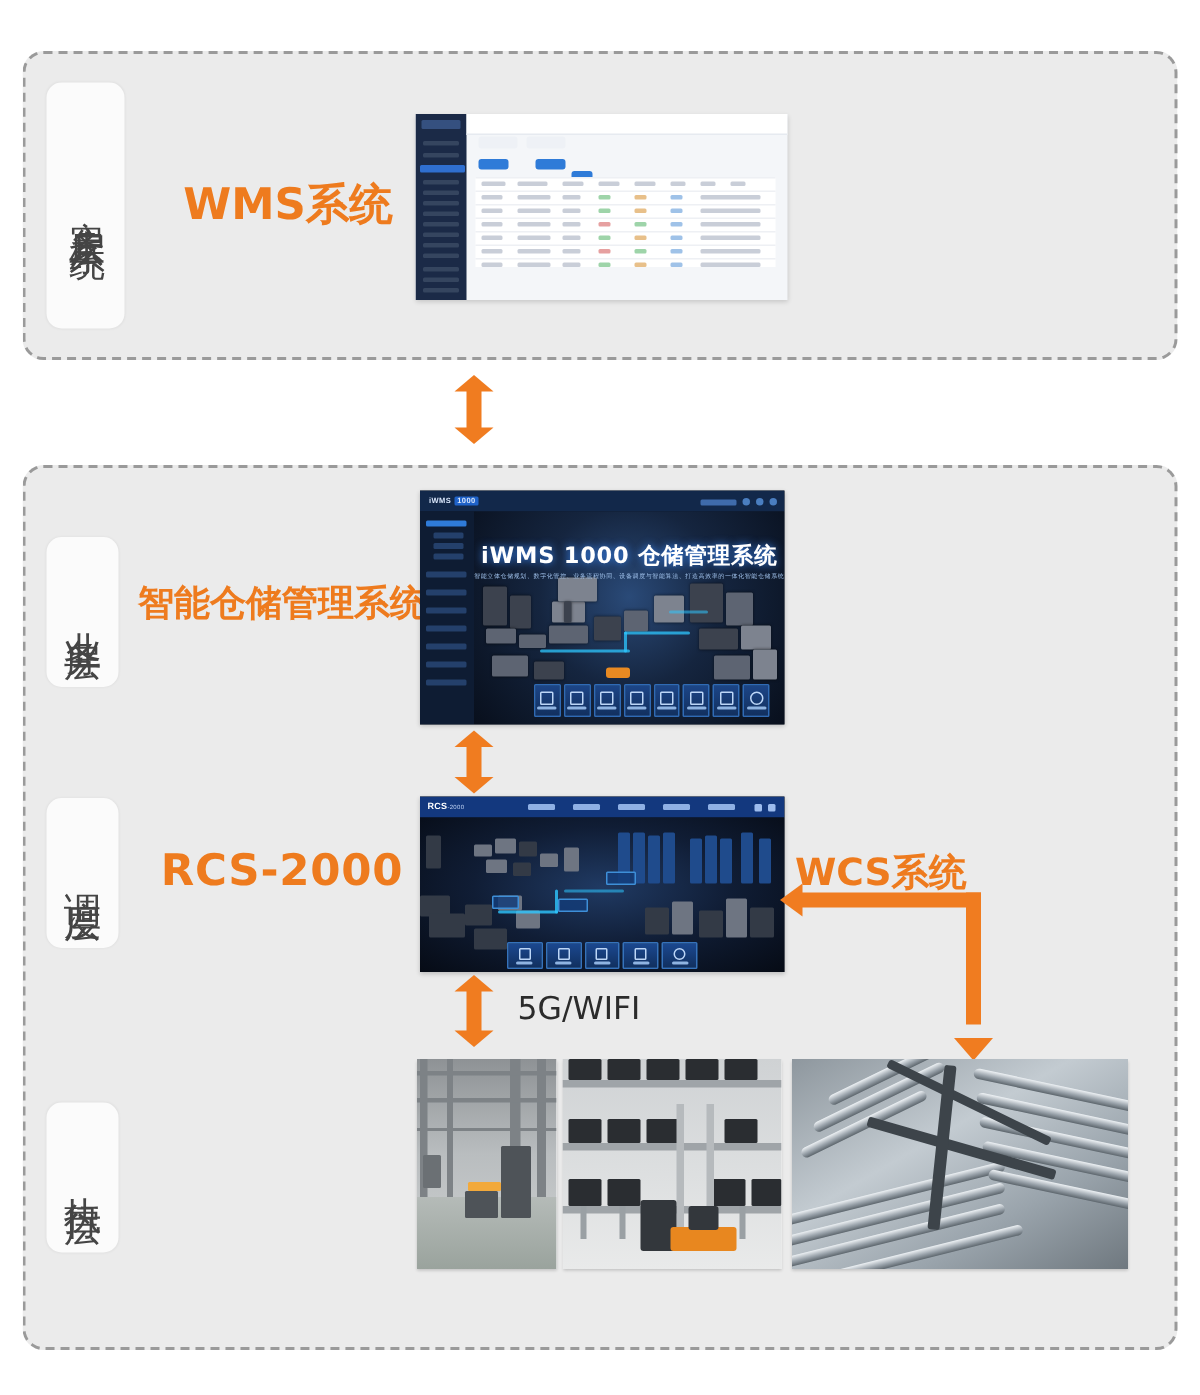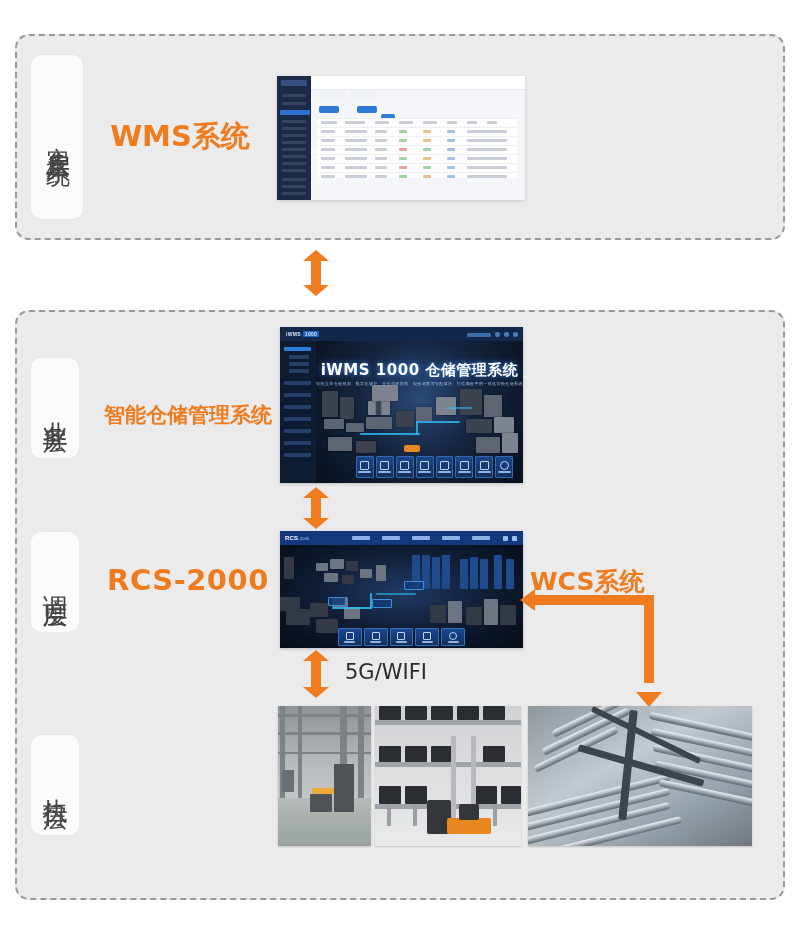--- a/index.html
+++ b/index.html
@@ -47,23 +47,23 @@
 
   
   .hl{
     position:absolute;
     color:#ee7b1e;
     font-weight:bold;
     text-align:center;
     font-family:"DejaVu Sans","Liberation Sans",sans-serif;
     white-space:nowrap;
   }
-  #label-wms{left:88px;top:117px;width:184px;font-size:29px;}
+  #label-wms{left:100px;top:117px;width:184px;font-size:29px;}
   #label-iwms-title{left:80px;top:372px;width:216px;font-size:29px;letter-spacing:.5px;}
-  #label-iwms-sub{left:80px;top:401px;width:216px;font-size:21px;}
+  #label-iwms-sub{left:80px;top:386px;width:216px;font-size:24px;}
   #label-rcs-title{left:80px;top:563px;width:216px;font-size:29px;letter-spacing:.5px;}
   #label-rcs-sub{left:80px;top:600px;width:216px;font-size:18px;}
   #label-wcs{left:530px;top:565px;width:180px;font-size:25px;text-align:left;}
 
   
   .conn-label{
     position:absolute;color:#2b2b2b;font-size:21px;white-space:nowrap;
     font-family:"DejaVu Sans","Liberation Sans",sans-serif;
   }
   #label-api{left:339px;top:258px;}

